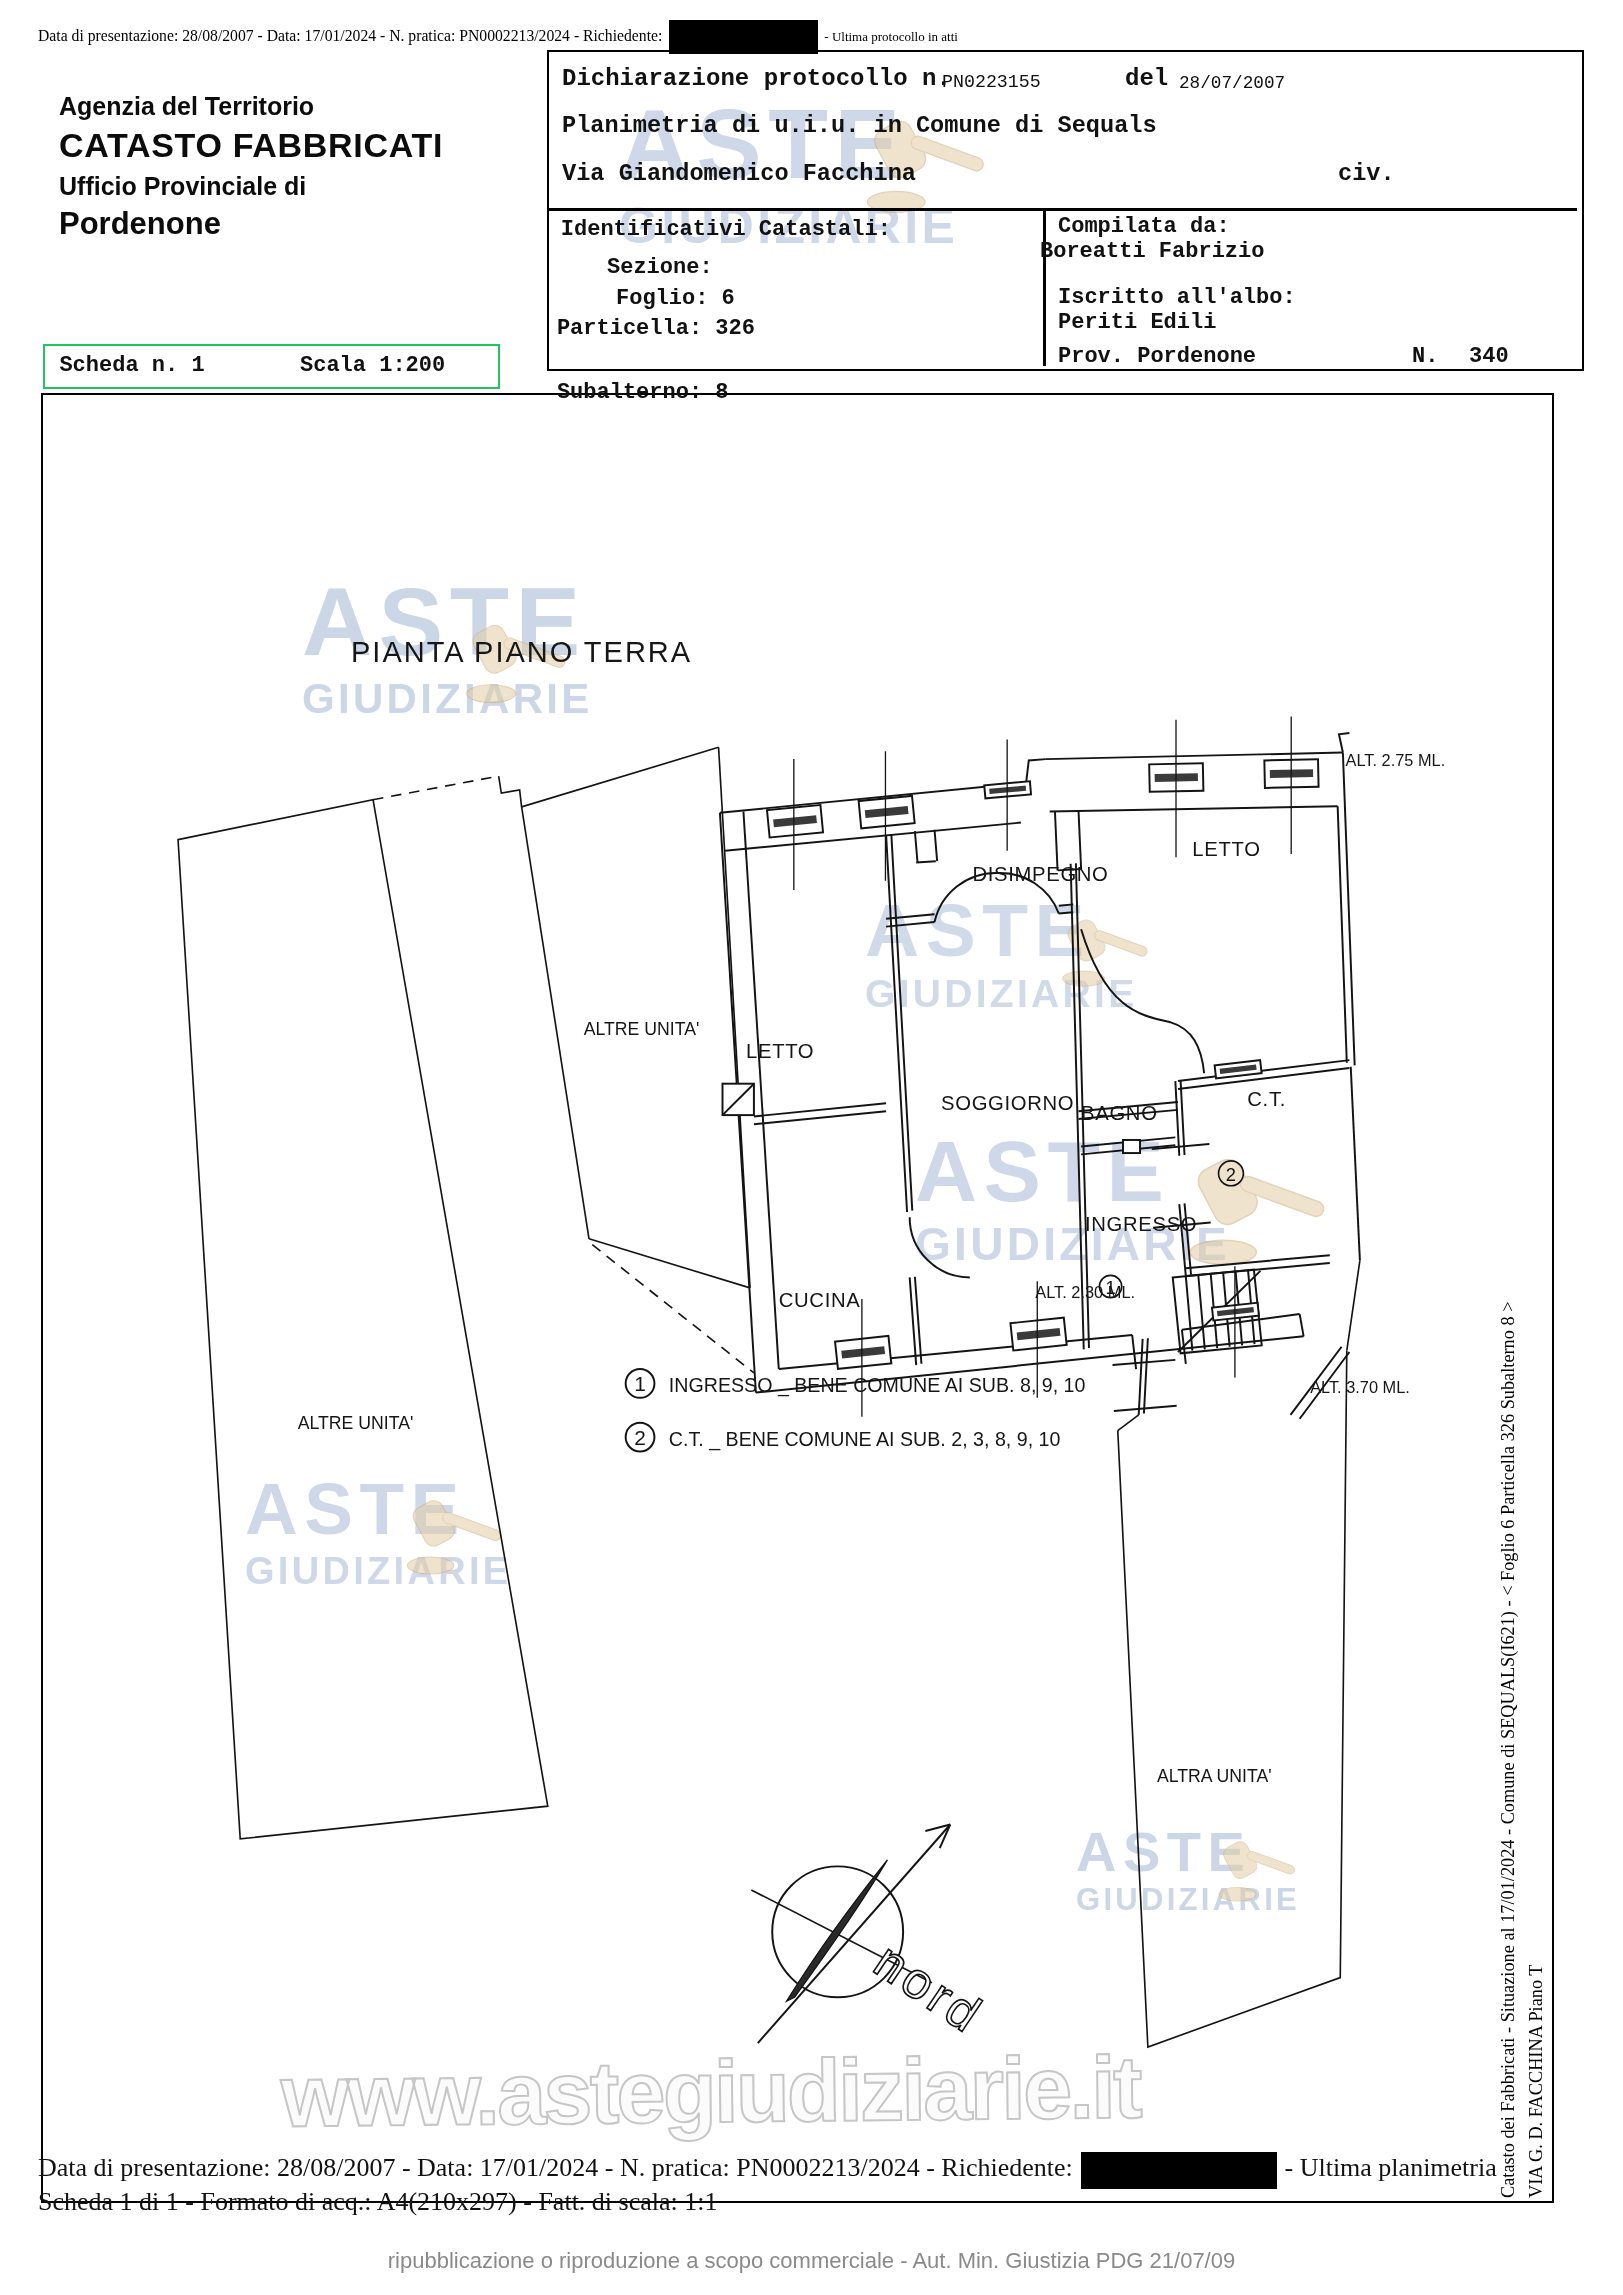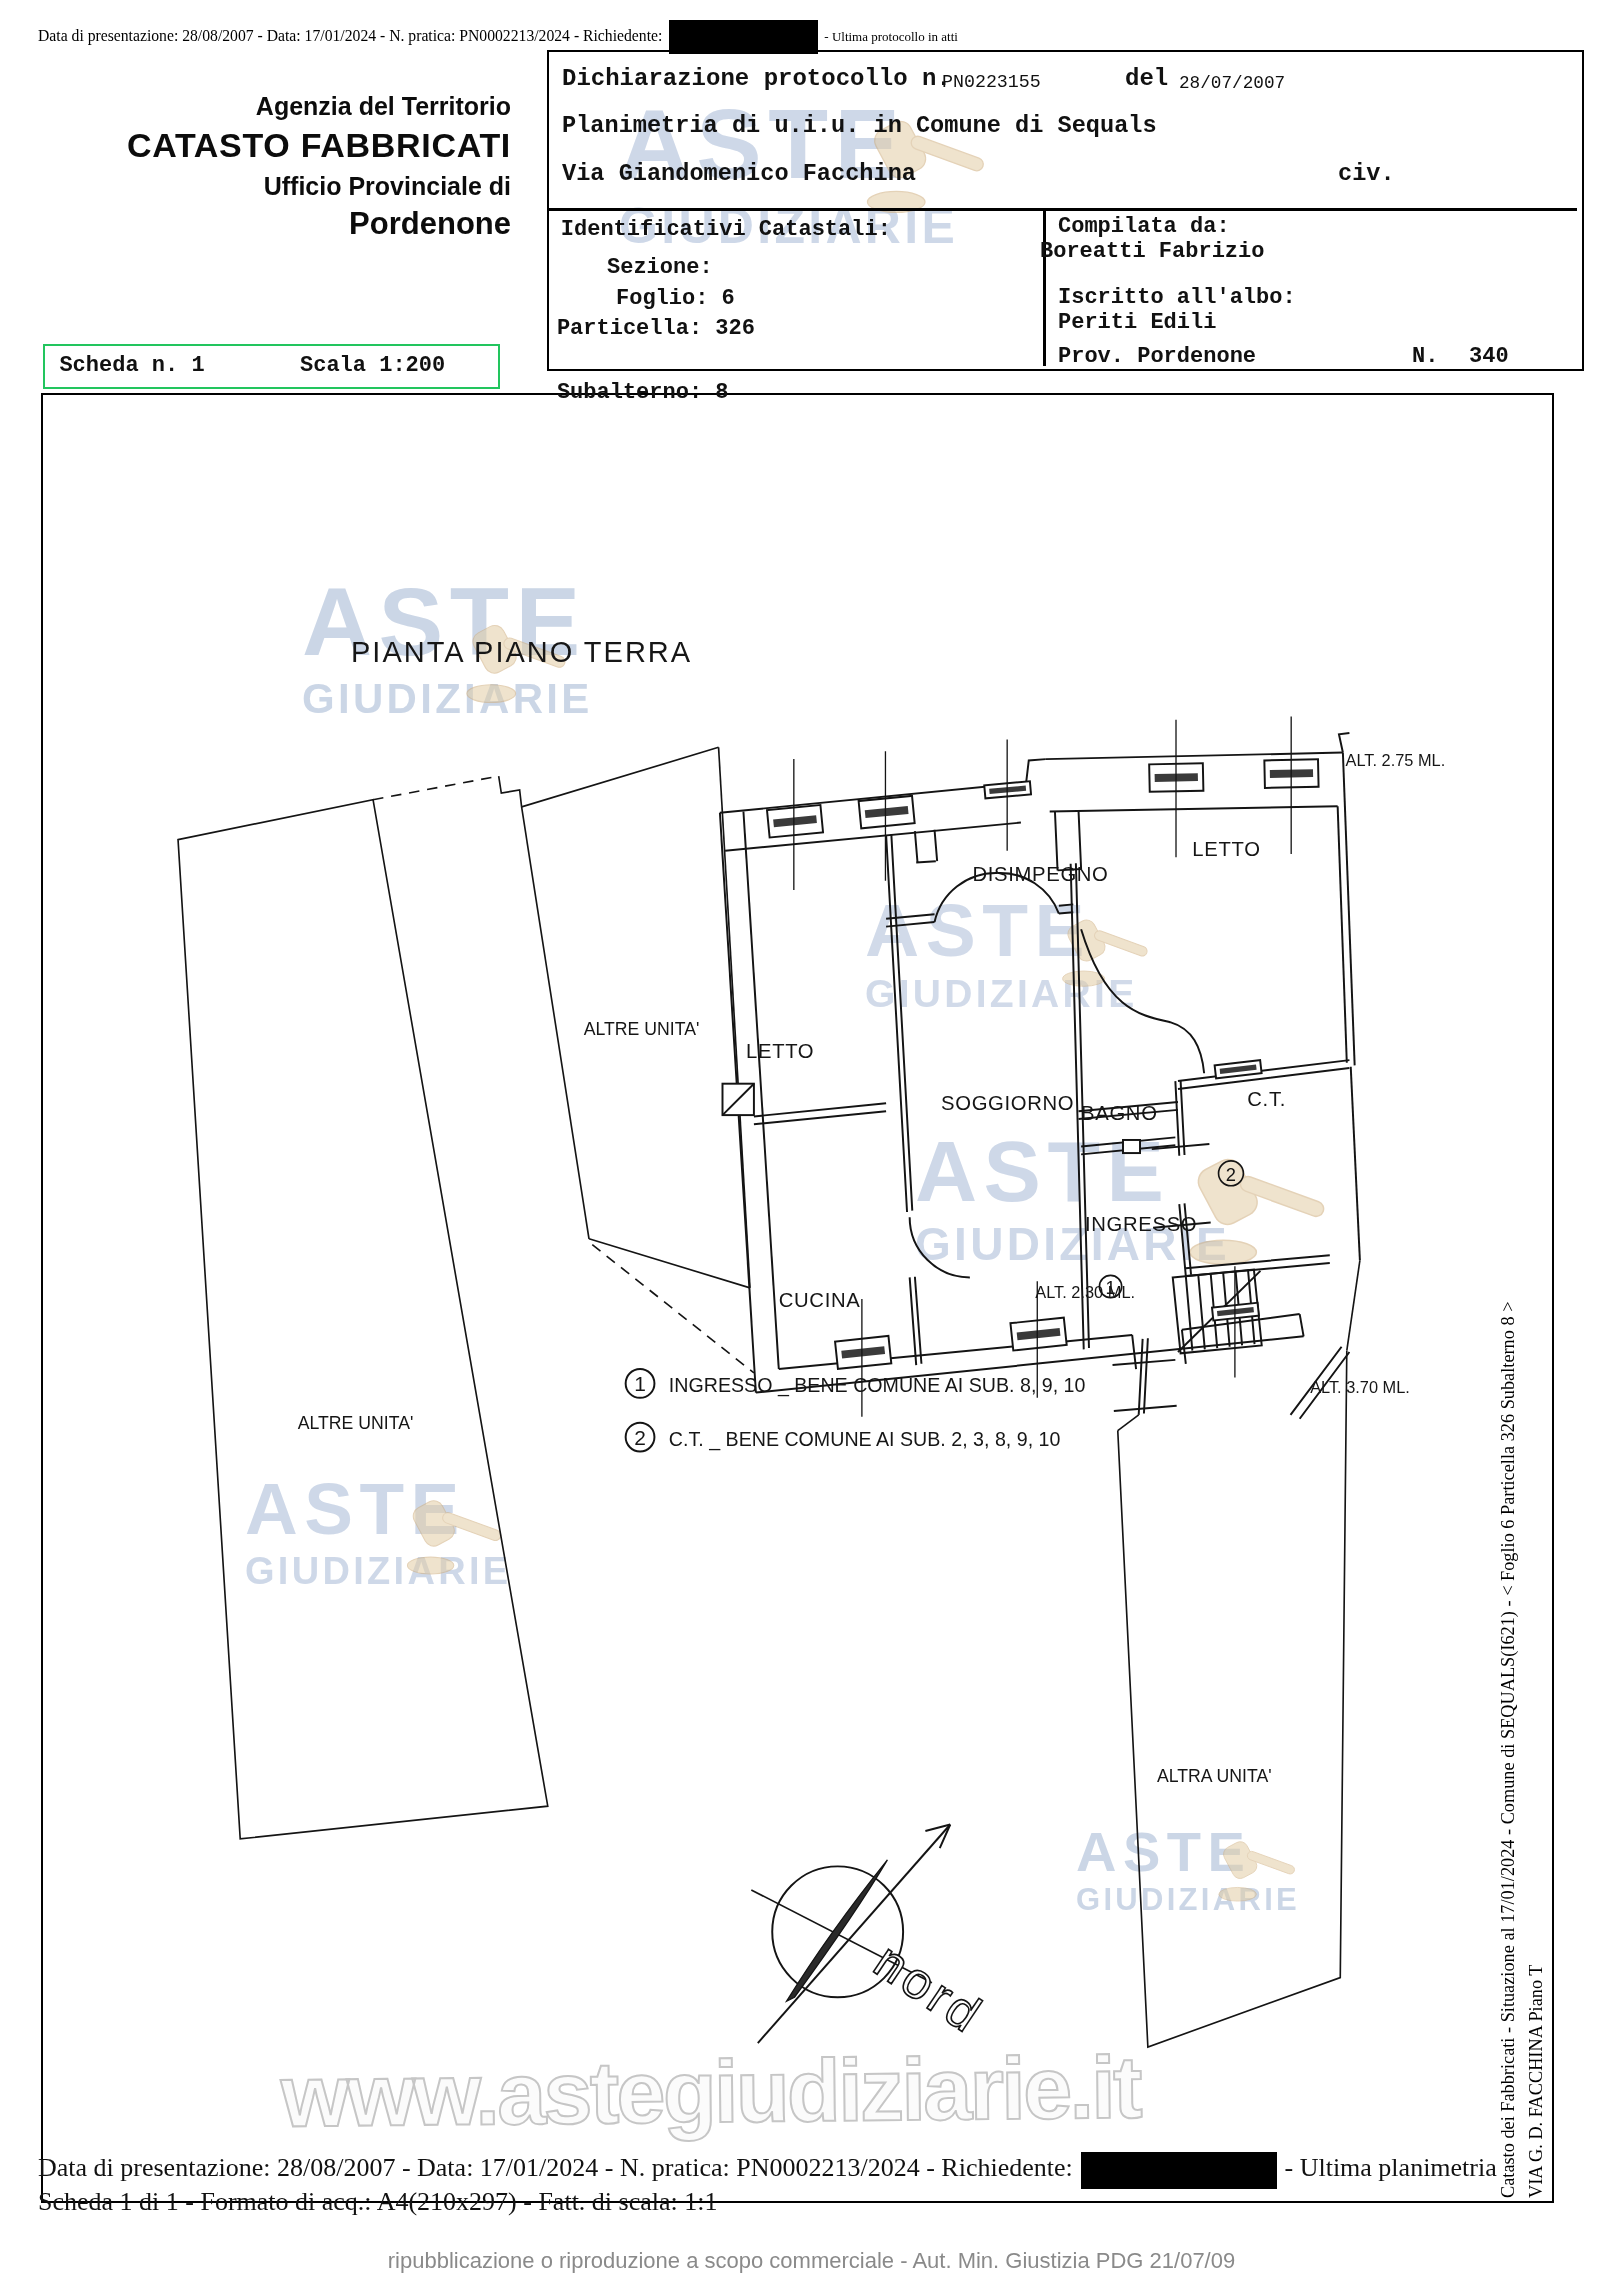--- a/index.html
+++ b/index.html
@@ -6,21 +6,21 @@
   .page{position:relative;width:1623px;height:2295px;background:#ffffff;overflow:hidden;
         font-family:"Liberation Serif",serif;color:#111;}
   [data-interactable]{cursor:default;}
 
   
   .topmeta{position:absolute;left:38px;top:19.6px;font-size:15.7px;white-space:nowrap;color:#000;}
   .topmeta .redact{display:inline-block;width:149px;height:34px;background:#000;vertical-align:middle;margin:0 6.5px;}
   .topmeta .after{font-size:13px;}
 
   
-  .agency{position:absolute;left:53px;top:92px;width:458px;text-align:right;
+  .agency{position:absolute;left:59px;top:92px;width:458px;text-align:left;
           font-family:"Liberation Sans",sans-serif;font-weight:bold;color:#0c0c0c;}
   .agency .a1{font-size:25px;margin-bottom:5.2px;}
   .agency .a2{font-size:34px;letter-spacing:0.7px;margin-bottom:6.5px;}
   .agency .a3{font-size:25px;margin-bottom:5.2px;}
   .agency .a4{font-size:31px;}
 
   
   .scheda{position:absolute;left:43px;top:344px;width:453px;height:41px;border:2px solid #22c55e;
           font-family:"Liberation Mono",monospace;font-weight:bold;font-size:22px;}
   .scheda .sn{position:absolute;left:14.4px;top:6.5px;}

